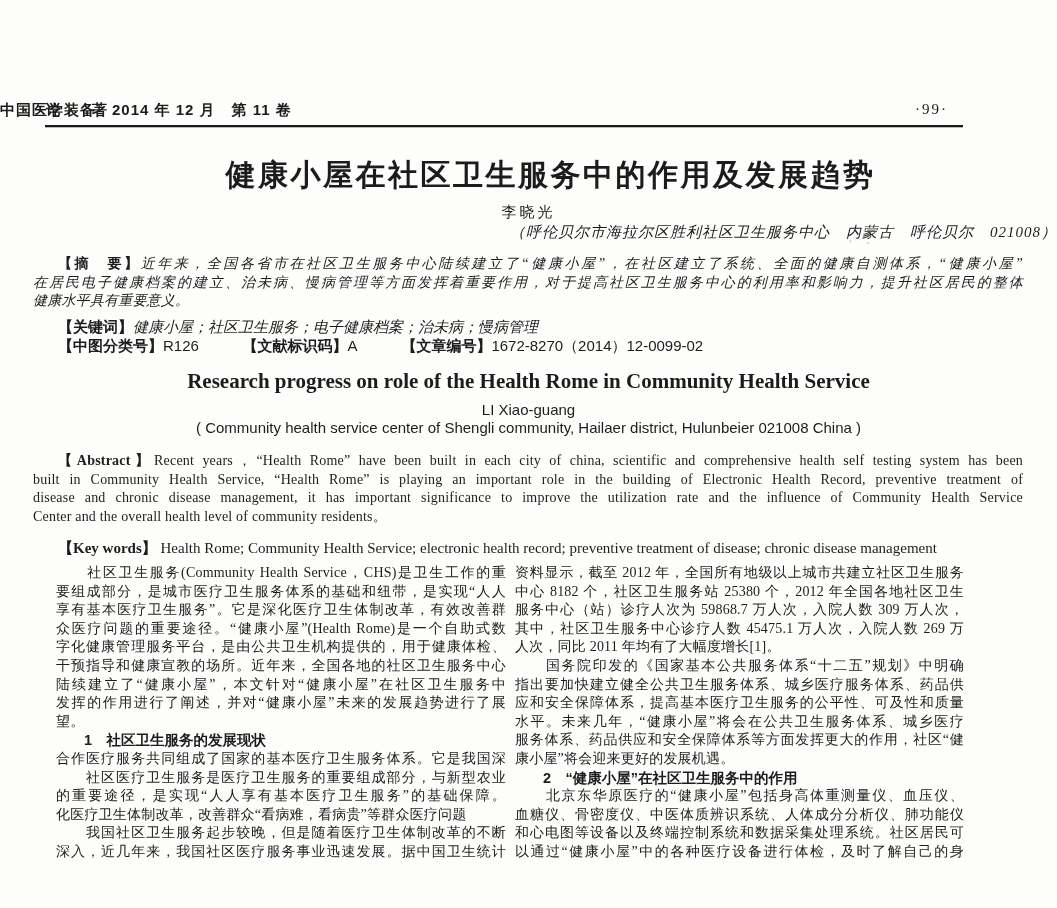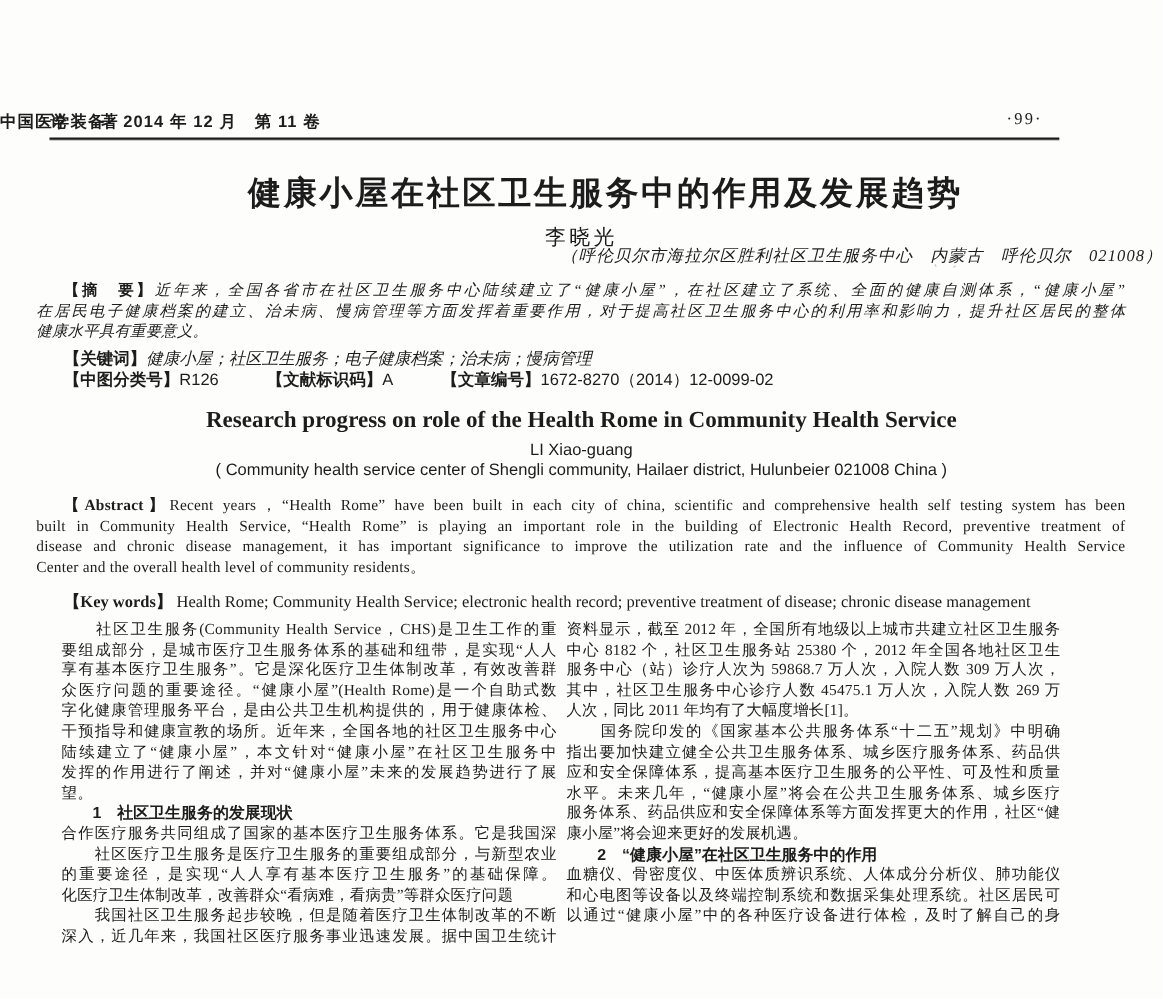--- a/index.html
+++ b/index.html
@@ -14,21 +14,21 @@
   .abs  { position:absolute; }
 
   
   .hdr-left   { left:46px; top:101px; font-size:15px; font-weight:bold; letter-spacing:8px; }
   .hdr-center { left:0; right:0; top:101px; text-align:left; font-size:15px; font-weight:bold; letter-spacing:1px; }
   .hdr-right  { top:101px; right:109px; font-size:15px; letter-spacing:2px; }
   .hdr-rule   { left:45px; top:125px; width:918px; height:2px; background:#1a1a1a; box-shadow:0 1px 0 rgba(0,0,0,0.25); }
 
   
   .title-cn { left:0; right:0; top:155px; text-align:center; font-size:30px; font-weight:bold; letter-spacing:2.5px;padding-left:44px; }
-  .author-cn{ left:0; right:0; top:203px; text-align:center; font-size:19px; letter-spacing:3px; }
+  .author-cn{ left:0; right:0; top:203px; text-align:center; font-size:15px; letter-spacing:3px; }
   .affil-cn { left:0; right:0; top:223px; text-align:right; font-size:15px; letter-spacing:1px; }
   .pen-marks{ left:848px; top:229px; font-size:12px; color:#b3b3b3; font-style:italic; letter-spacing:6px; }
 
   
   .block { left:33px; width:990px; }
   .abs-cn   { top:254px; font-size:15px; line-height:21.5px; }
   .abs-en   { top:452px; font-size:15px; line-height:21.4px; }
   .kw-cn    { left:58px; top:317px; width:965px; font-size:15px; line-height:20px; }
   .meta-line{ left:58px; top:336px; width:965px; font-size:15px; line-height:20px; }
   .kw-en    { left:58px; top:538px; width:965px; font-size:15px; line-height:21px; }
@@ -140,19 +140,20 @@
     <div class="para ends">
         <div class="line">　　国务院印发的《国家基本公共服务体系“十二五”规划》中明确</div>
         <div class="line">指出要加快建立健全公共卫生服务体系、城乡医疗服务体系、药品供</div>
         <div class="line">应和安全保障体系，提高基本医疗卫生服务的公平性、可及性和质量</div>
         <div class="line">水平。未来几年，“健康小屋”将会在公共卫生服务体系、城乡医疗</div>
         <div class="line">服务体系、药品供应和安全保障体系等方面发挥更大的作用，社区“健</div>
         <div class="line">康小屋”将会迎来更好的发展机遇。</div>
       </div>
     <div class="bhead">2　“健康小屋”在社区卫生服务中的作用</div>
     <div class="para">
+        <div class="line">　　北京东华原医疗的“健康小屋”包括身高体重测量仪、血压仪、</div>
         <div class="line">血糖仪、骨密度仪、中医体质辨识系统、人体成分分析仪、肺功能仪</div>
         <div class="line">和心电图等设备以及终端控制系统和数据采集处理系统。社区居民可</div>
         <div class="line">以通过“健康小屋”中的各种医疗设备进行体检，及时了解自己的身</div>
       </div>
   </div>
 
 </div>
 
 </body></html>

